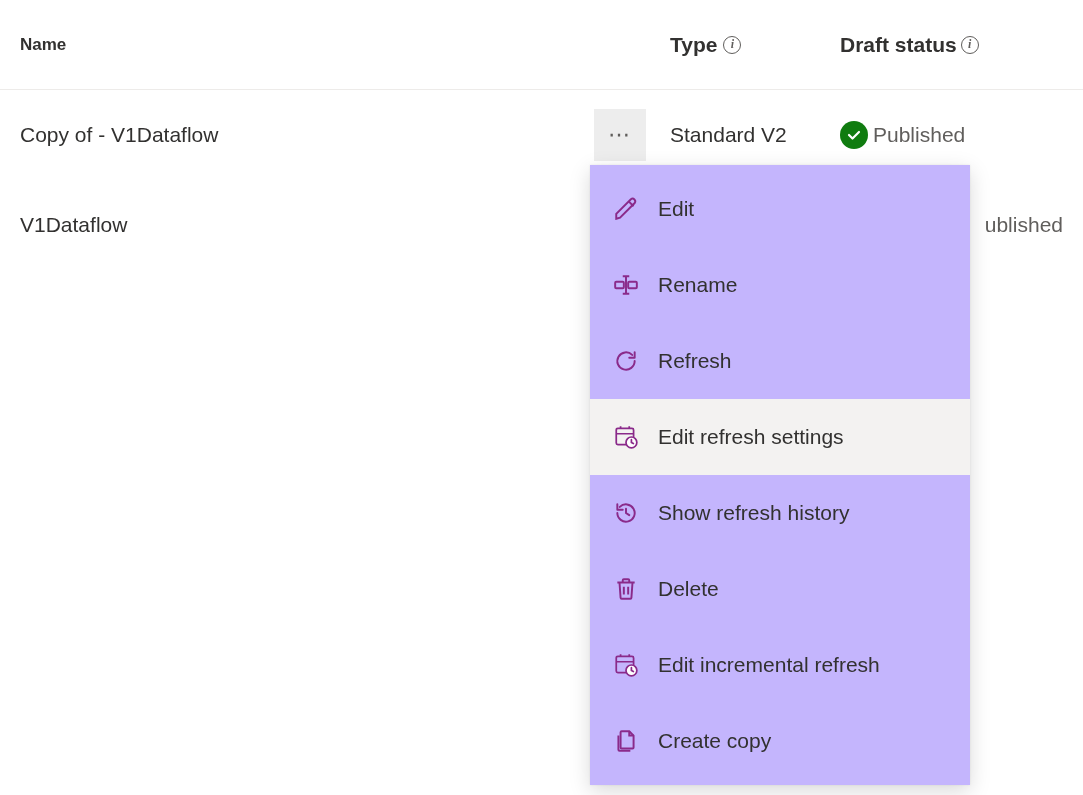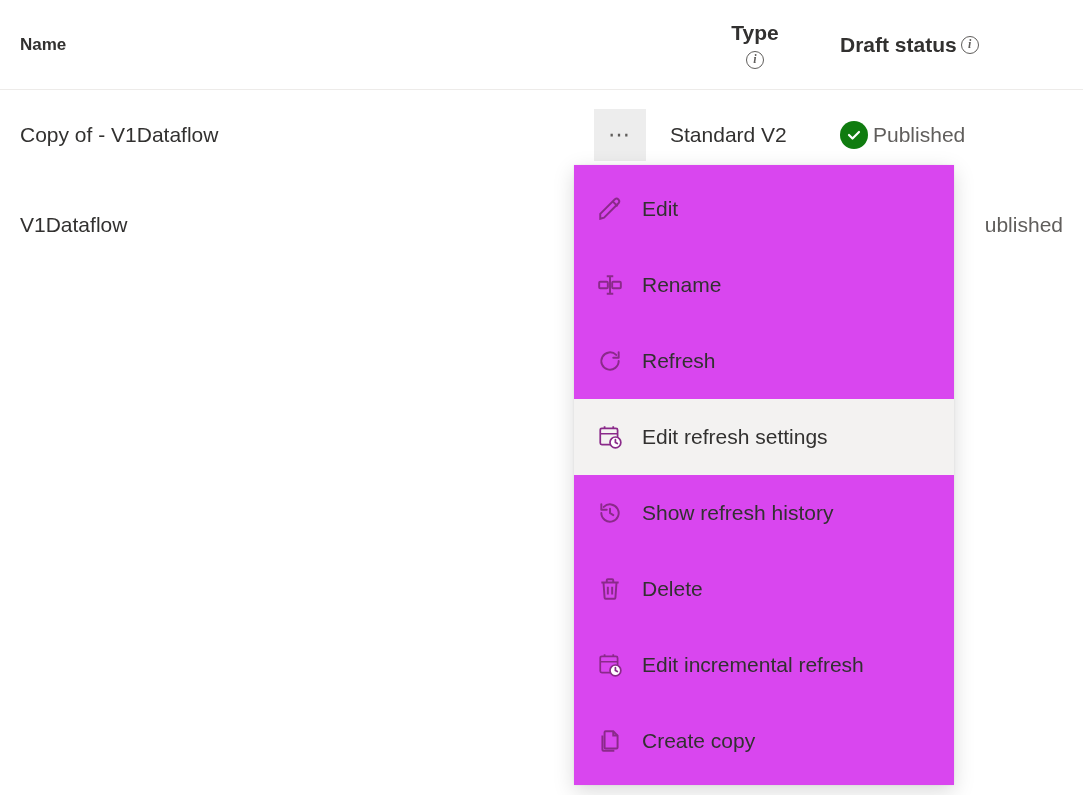--- a/index.html
+++ b/index.html
@@ -14,21 +14,21 @@
       overflow: hidden;
     }
     .table-header {
       display: flex;
       align-items: center;
       height: 90px;
       border-bottom: 1px solid #edebe9;
       padding: 0 20px;
     }
     .col-name { width: 570px; font-weight: 600; font-size: 17px; }
-    .col-type { width: 250px; font-weight: 600; font-size: 21px; display:flex; align-items:center; gap:6px; padding-left: 80px; flex-direction: column;}
+    .col-type { width: 250px; font-weight: 600; font-size: 21px; display:flex; align-items:center; gap:6px; padding-left: 80px;}
     .col-draft { flex:1; font-weight: 600; font-size: 21px; display:flex; align-items:center; gap:4px; }
     .info-icon {
       display: inline-flex;
       width: 18px; height: 18px;
       border: 1.5px solid #605e5c;
       border-radius: 50%;
       align-items: center; justify-content: center;
       font-size: 12px;
       color: #605e5c;
       font-family: Georgia, serif;
@@ -58,23 +58,23 @@
     .check-badge {
       width: 28px; height: 28px;
       background: #107c10;
       border-radius: 50%;
       display:flex; align-items:center; justify-content:center;
     }
     .check-badge svg { width: 16px; height: 16px; }
     .context-menu {
       position: absolute;
       top: 165px;
-      left: 574px;
+      left: 590px;
       width: 380px;
-      background: #d946ef;
+      background: #c4b5fd;
       box-shadow: 0 6px 20px rgba(0,0,0,0.15), 0 0 2px rgba(0,0,0,0.08);
       padding: 6px 0;
       z-index: 100;
     }
     .menu-item {
       display:flex;
       align-items:center;
       gap: 18px;
       height: 76px;
       padding: 0 22px;

